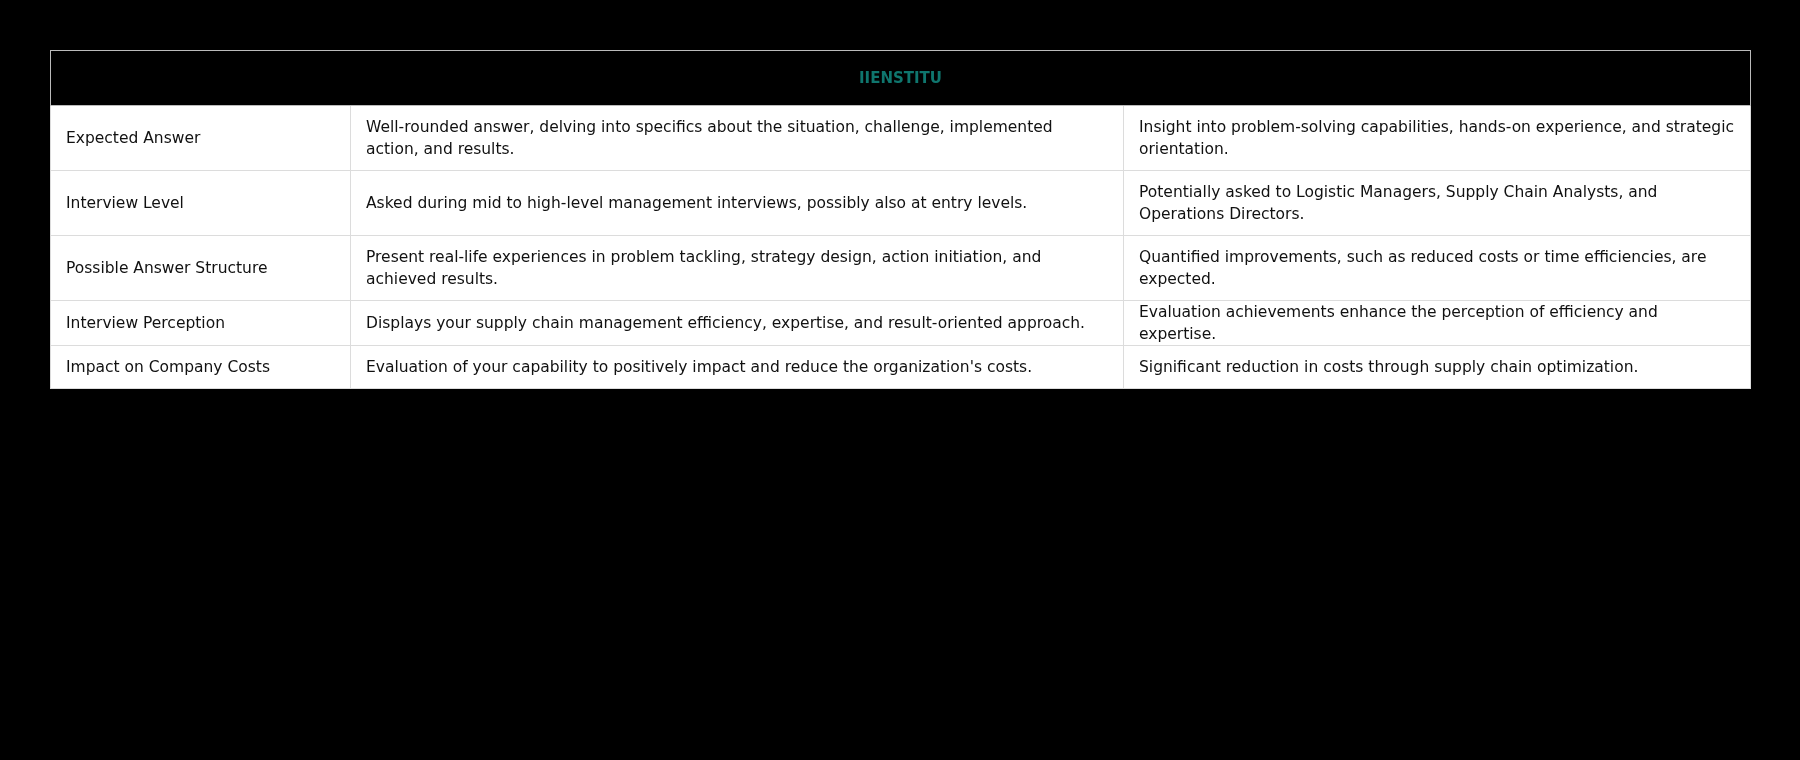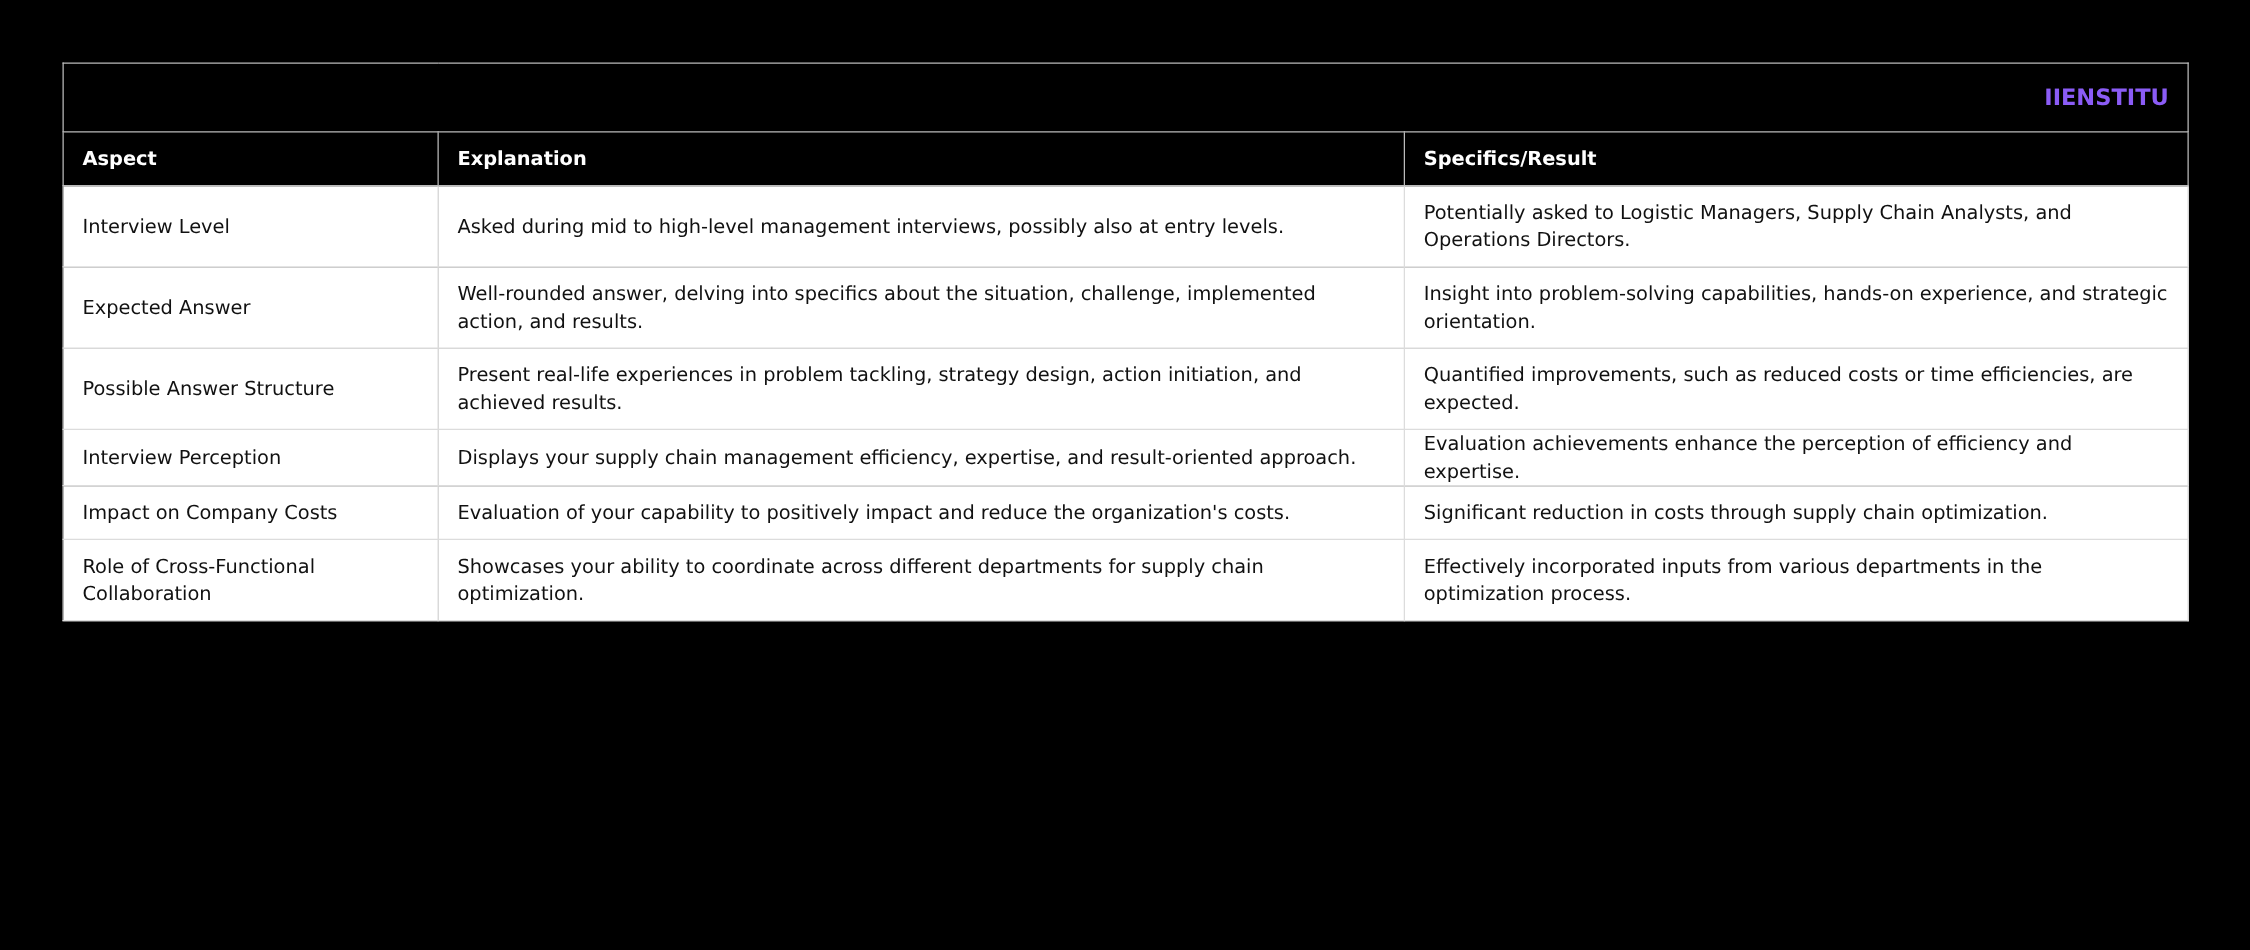--- a/index.html
+++ b/index.html
@@ -12,22 +12,22 @@
     position: absolute; left: 50px; top: 50px; width: 1700px;
   }
   table {
     width: 1700px; border-collapse: collapse; table-layout: fixed;
     font-size: 15.5px; color: #111;
   }
   col.c1 { width: 300px; }
   col.c2 { width: 773px; }
   col.c3 { width: 627px; }
   .title-cell {
-    background: #000; color: #8b5cf6; font-weight: bold; font-size: 18px;
-    height: 54px; padding: 0 15px; border: 1px solid #bbb; text-align: right;
+    background: #000; color: #0f766e; font-weight: bold; font-size: 15px;
+    height: 54px; padding: 0 15px; border: 1px solid #bbb; text-align: center;
   }
   th.hd {
     background: #000; color: #fff; font-weight: bold; font-size: 15.5px;
     text-align: left; height: 42px; padding: 0 15px; border: 1px solid #bbb;
   }
   td {
     background: #fff; padding: 0 15px; border: 1px solid #dcdcdc;
     vertical-align: middle; line-height: 22px;
   }
   tr.tall td { height: 64px; }
@@ -40,52 +40,42 @@
   <table>
     <colgroup>
         <col class="c1">
         <col class="c2">
         <col class="c3">
       </colgroup>
     <thead>
       <tr>
         <th class="title-cell" colspan="3">IIENSTITU</th>
       </tr>
-      <tr>
-        <th class="hd">Aspect</th>
-        <th class="hd">Explanation</th>
-        <th class="hd">Specifics/Result</th>
-      </tr>
     </thead>
     <tbody>
+      <tr class="tall">
+        <td>Expected Answer</td>
+        <td>Well-rounded answer, delving into specifics about the situation, challenge, implemented action, and results.</td>
+        <td>Insight into problem-solving capabilities, hands-on experience, and strategic orientation.</td>
+      </tr>
       <tr class="tall">
         <td>Interview Level</td>
         <td>Asked during mid to high-level management interviews, possibly also at entry levels.</td>
         <td>Potentially asked to Logistic Managers, Supply Chain Analysts, and Operations Directors.</td>
-      </tr>
-      <tr class="tall">
-        <td>Expected Answer</td>
-        <td>Well-rounded answer, delving into specifics about the situation, challenge, implemented action, and results.</td>
-        <td>Insight into problem-solving capabilities, hands-on experience, and strategic orientation.</td>
       </tr>
       <tr class="tall">
         <td>Possible Answer Structure</td>
         <td>Present real-life experiences in problem tackling, strategy design, action initiation, and achieved results.</td>
         <td>Quantified improvements, such as reduced costs or time efficiencies, are expected.</td>
       </tr>
       <tr class="short">
         <td>Interview Perception</td>
         <td>Displays your supply chain management efficiency, expertise, and result-oriented approach.</td>
         <td>Evaluation achievements enhance the perception of efficiency and expertise.</td>
       </tr>
       <tr class="short">
         <td>Impact on Company Costs</td>
         <td>Evaluation of your capability to positively impact and reduce the organization's costs.</td>
         <td>Significant reduction in costs through supply chain optimization.</td>
       </tr>
-      <tr class="tall">
-        <td>Role of Cross-Functional Collaboration</td>
-        <td>Showcases your ability to coordinate across different departments for supply chain optimization.</td>
-        <td>Effectively incorporated inputs from various departments in the optimization process.</td>
-      </tr>
     </tbody>
   </table>
 </div>
 
 </body></html>

